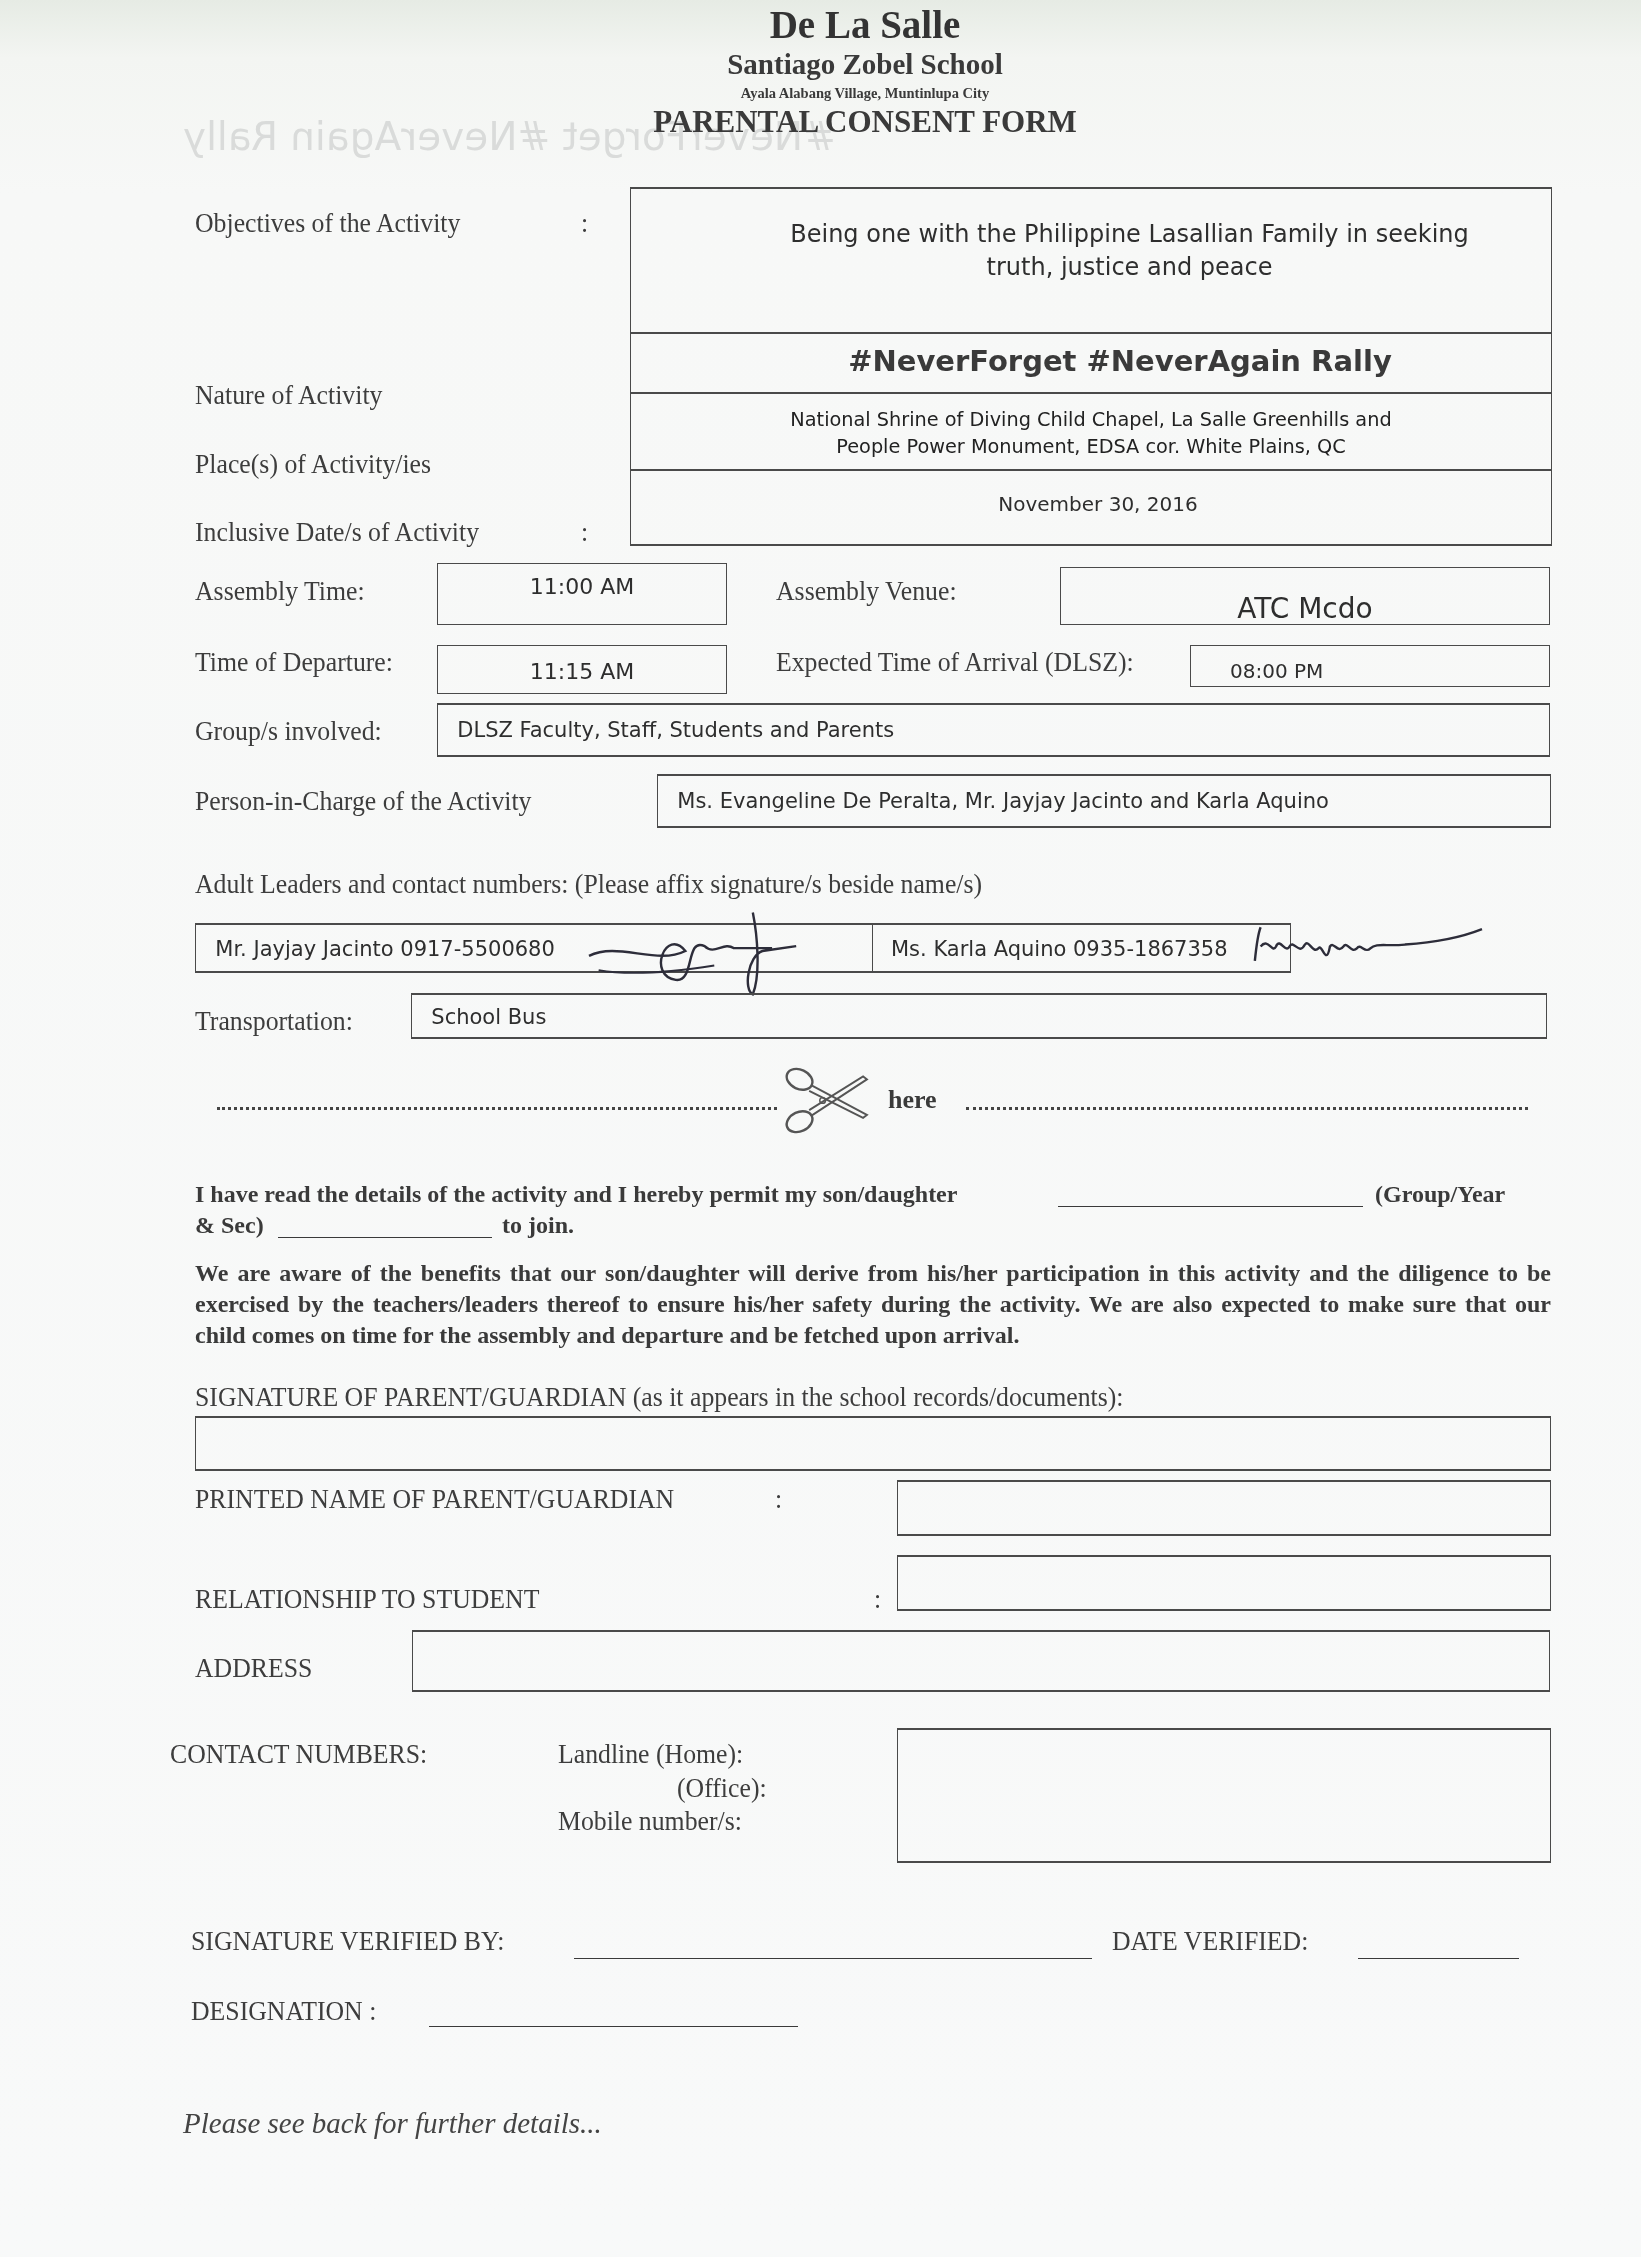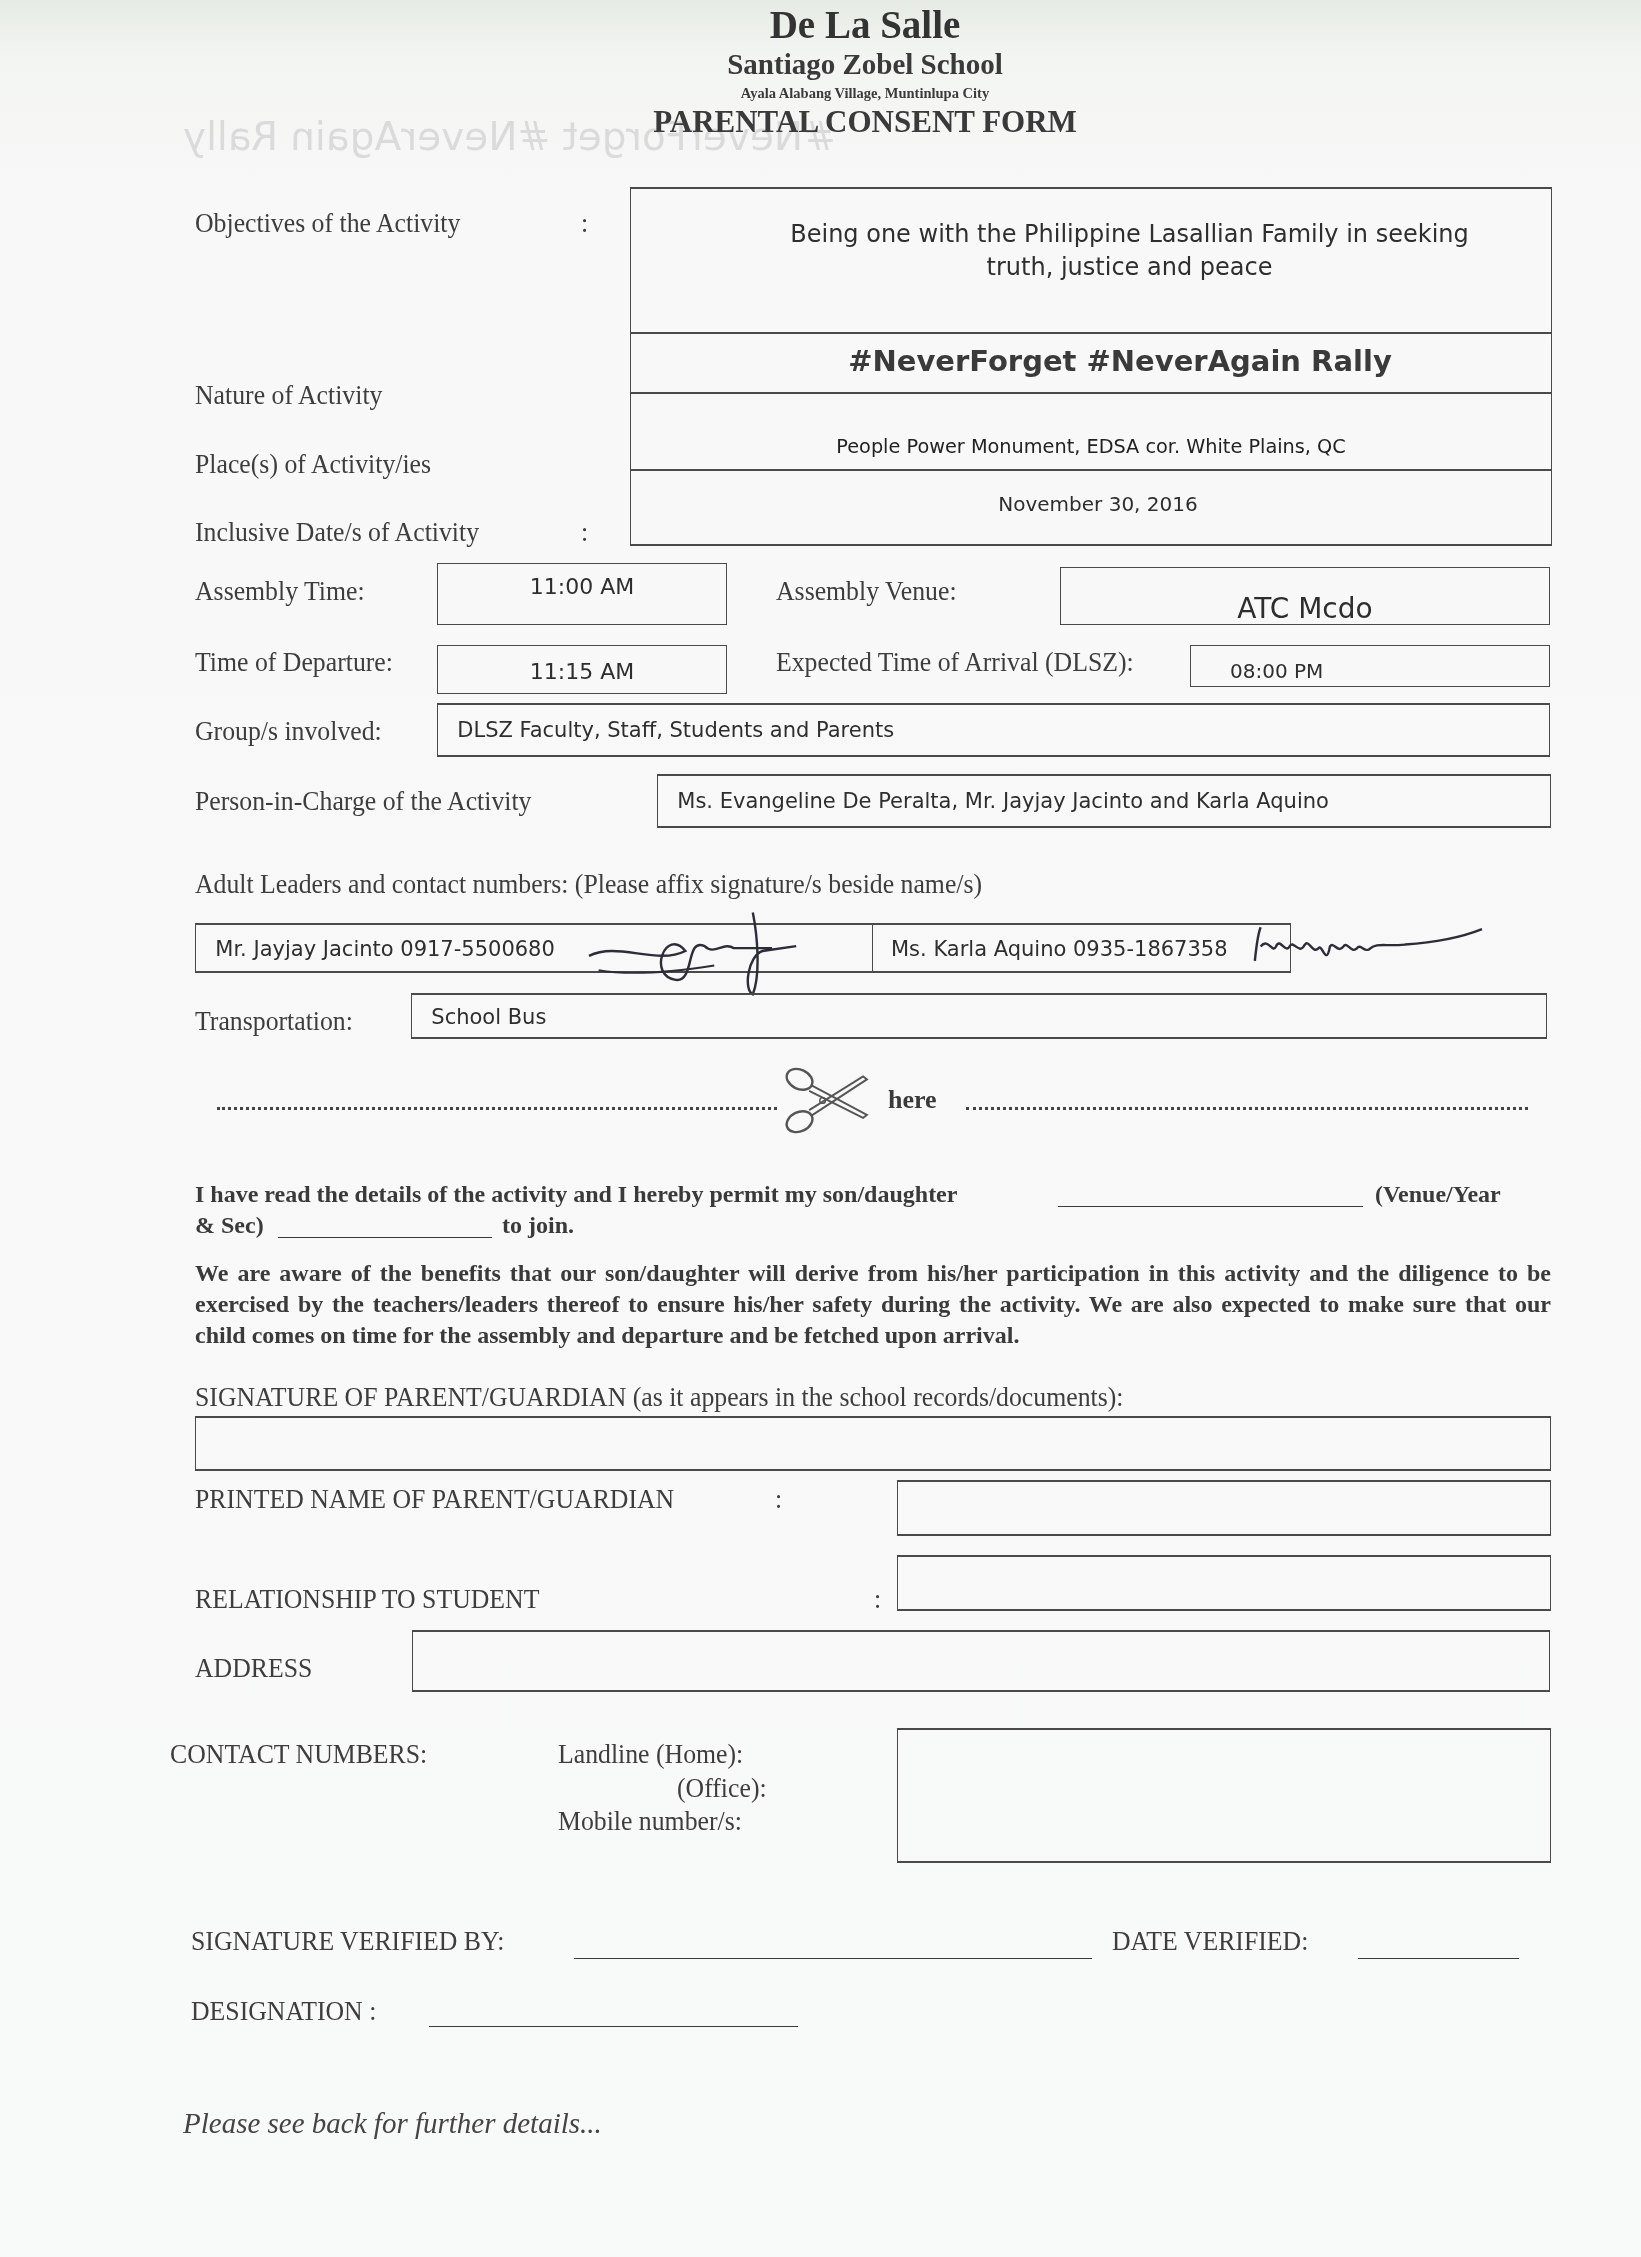--- a/index.html
+++ b/index.html
@@ -37,20 +37,21 @@
   <div class="center-text value" style="top:31px;left:77px;font-size:24px;">Being one with the Philippine Lasallian Family in seeking</div>
   <div class="center-text value" style="top:64px;left:77px;font-size:24px;">truth, justice and peace</div>
 </div>
 
 <div class="box box-top" style="left:630px;top:332px;width:922px;height:62px;">
   <div class="center-text value" style="top:9.7px;left:58px;font-size:29px;font-weight:bold;color:#3a3a3a;">#NeverForget #NeverAgain Rally</div>
 </div>
 <div class="label" style="left:195px;top:379px;">Nature of Activity</div>
 
 <div class="box box-top" style="left:630px;top:392px;width:922px;height:79px;">
+  <div class="center-text value" style="top:13.5px;left:0;font-size:19.3px;color:#222;">National Shrine of Diving Child Chapel, La Salle Greenhills and</div>
   <div class="center-text value" style="top:41px;left:0;font-size:19.3px;color:#222;">People Power Monument, EDSA cor. White Plains, QC</div>
 </div>
 <div class="label" style="left:195px;top:448px;">Place(s) of Activity/ies</div>
 
 <div class="box box-top" style="left:630px;top:469px;width:922px;height:77px;">
   <div class="center-text value" style="top:21px;left:14px;font-size:20px;">November 30, 2016</div>
 </div>
 <div class="label" style="left:195px;top:516px;">Inclusive Date/s of Activity</div>
 <div class="label" style="left:581px;top:516px;">:</div>
 
@@ -109,21 +110,21 @@
   <path d="M32 24 L90 55 L86 58 L30 30" fill="none" stroke="#555" stroke-width="2"></path>
   <path d="M32 56 L90 18 L86 15 L30 50" fill="none" stroke="#555" stroke-width="2"></path>
   <circle cx="44" cy="40" r="3" fill="none" stroke="#555" stroke-width="1.5"></circle>
 </svg>
 <div class="abs serif" style="left:888px;top:1085px;font-size:26px;font-weight:bold;color:#3a3a3a;">here</div>
 <div class="dots" style="left:966px;top:1107px;width:562px;"></div>
 
 <div class="para" style="left:195px;top:1179px;width:1352px;">
   <span>I have read the details of the activity and I hereby permit my son/daughter</span>
   <span class="abs" style="left:863px;top:27px;width:305px;border-bottom:1.9px solid #3a3a3a;"></span>
-  <span class="abs" style="left:1180px;top:0;white-space:nowrap;">(Venue/Year</span>
+  <span class="abs" style="left:1180px;top:0;white-space:nowrap;">(Group/Year</span>
   <div style="height:0"></div>
   <span>&amp; Sec)</span>
   <span class="abs" style="left:83px;top:58px;width:214px;border-bottom:1.9px solid #3a3a3a;"></span>
   <span class="abs" style="left:307px;top:31px;white-space:nowrap;">to join.</span>
 </div>
 <div class="para" style="left:195px;top:1258px;width:1356px;text-align:justify;">We are aware of the benefits that our son/daughter will derive from his/her participation in this activity and the diligence to be exercised by the teachers/leaders thereof to ensure his/her safety during the activity.  We are also expected to make sure that our child comes on time for the assembly and departure and be fetched upon arrival.</div>
 
 <div class="label" style="left:195px;top:1381px;">SIGNATURE OF PARENT/GUARDIAN (as it appears in the school records/documents):</div>
 <div class="box box-top" style="left:195px;top:1416px;width:1356px;height:55px;"></div>
 

